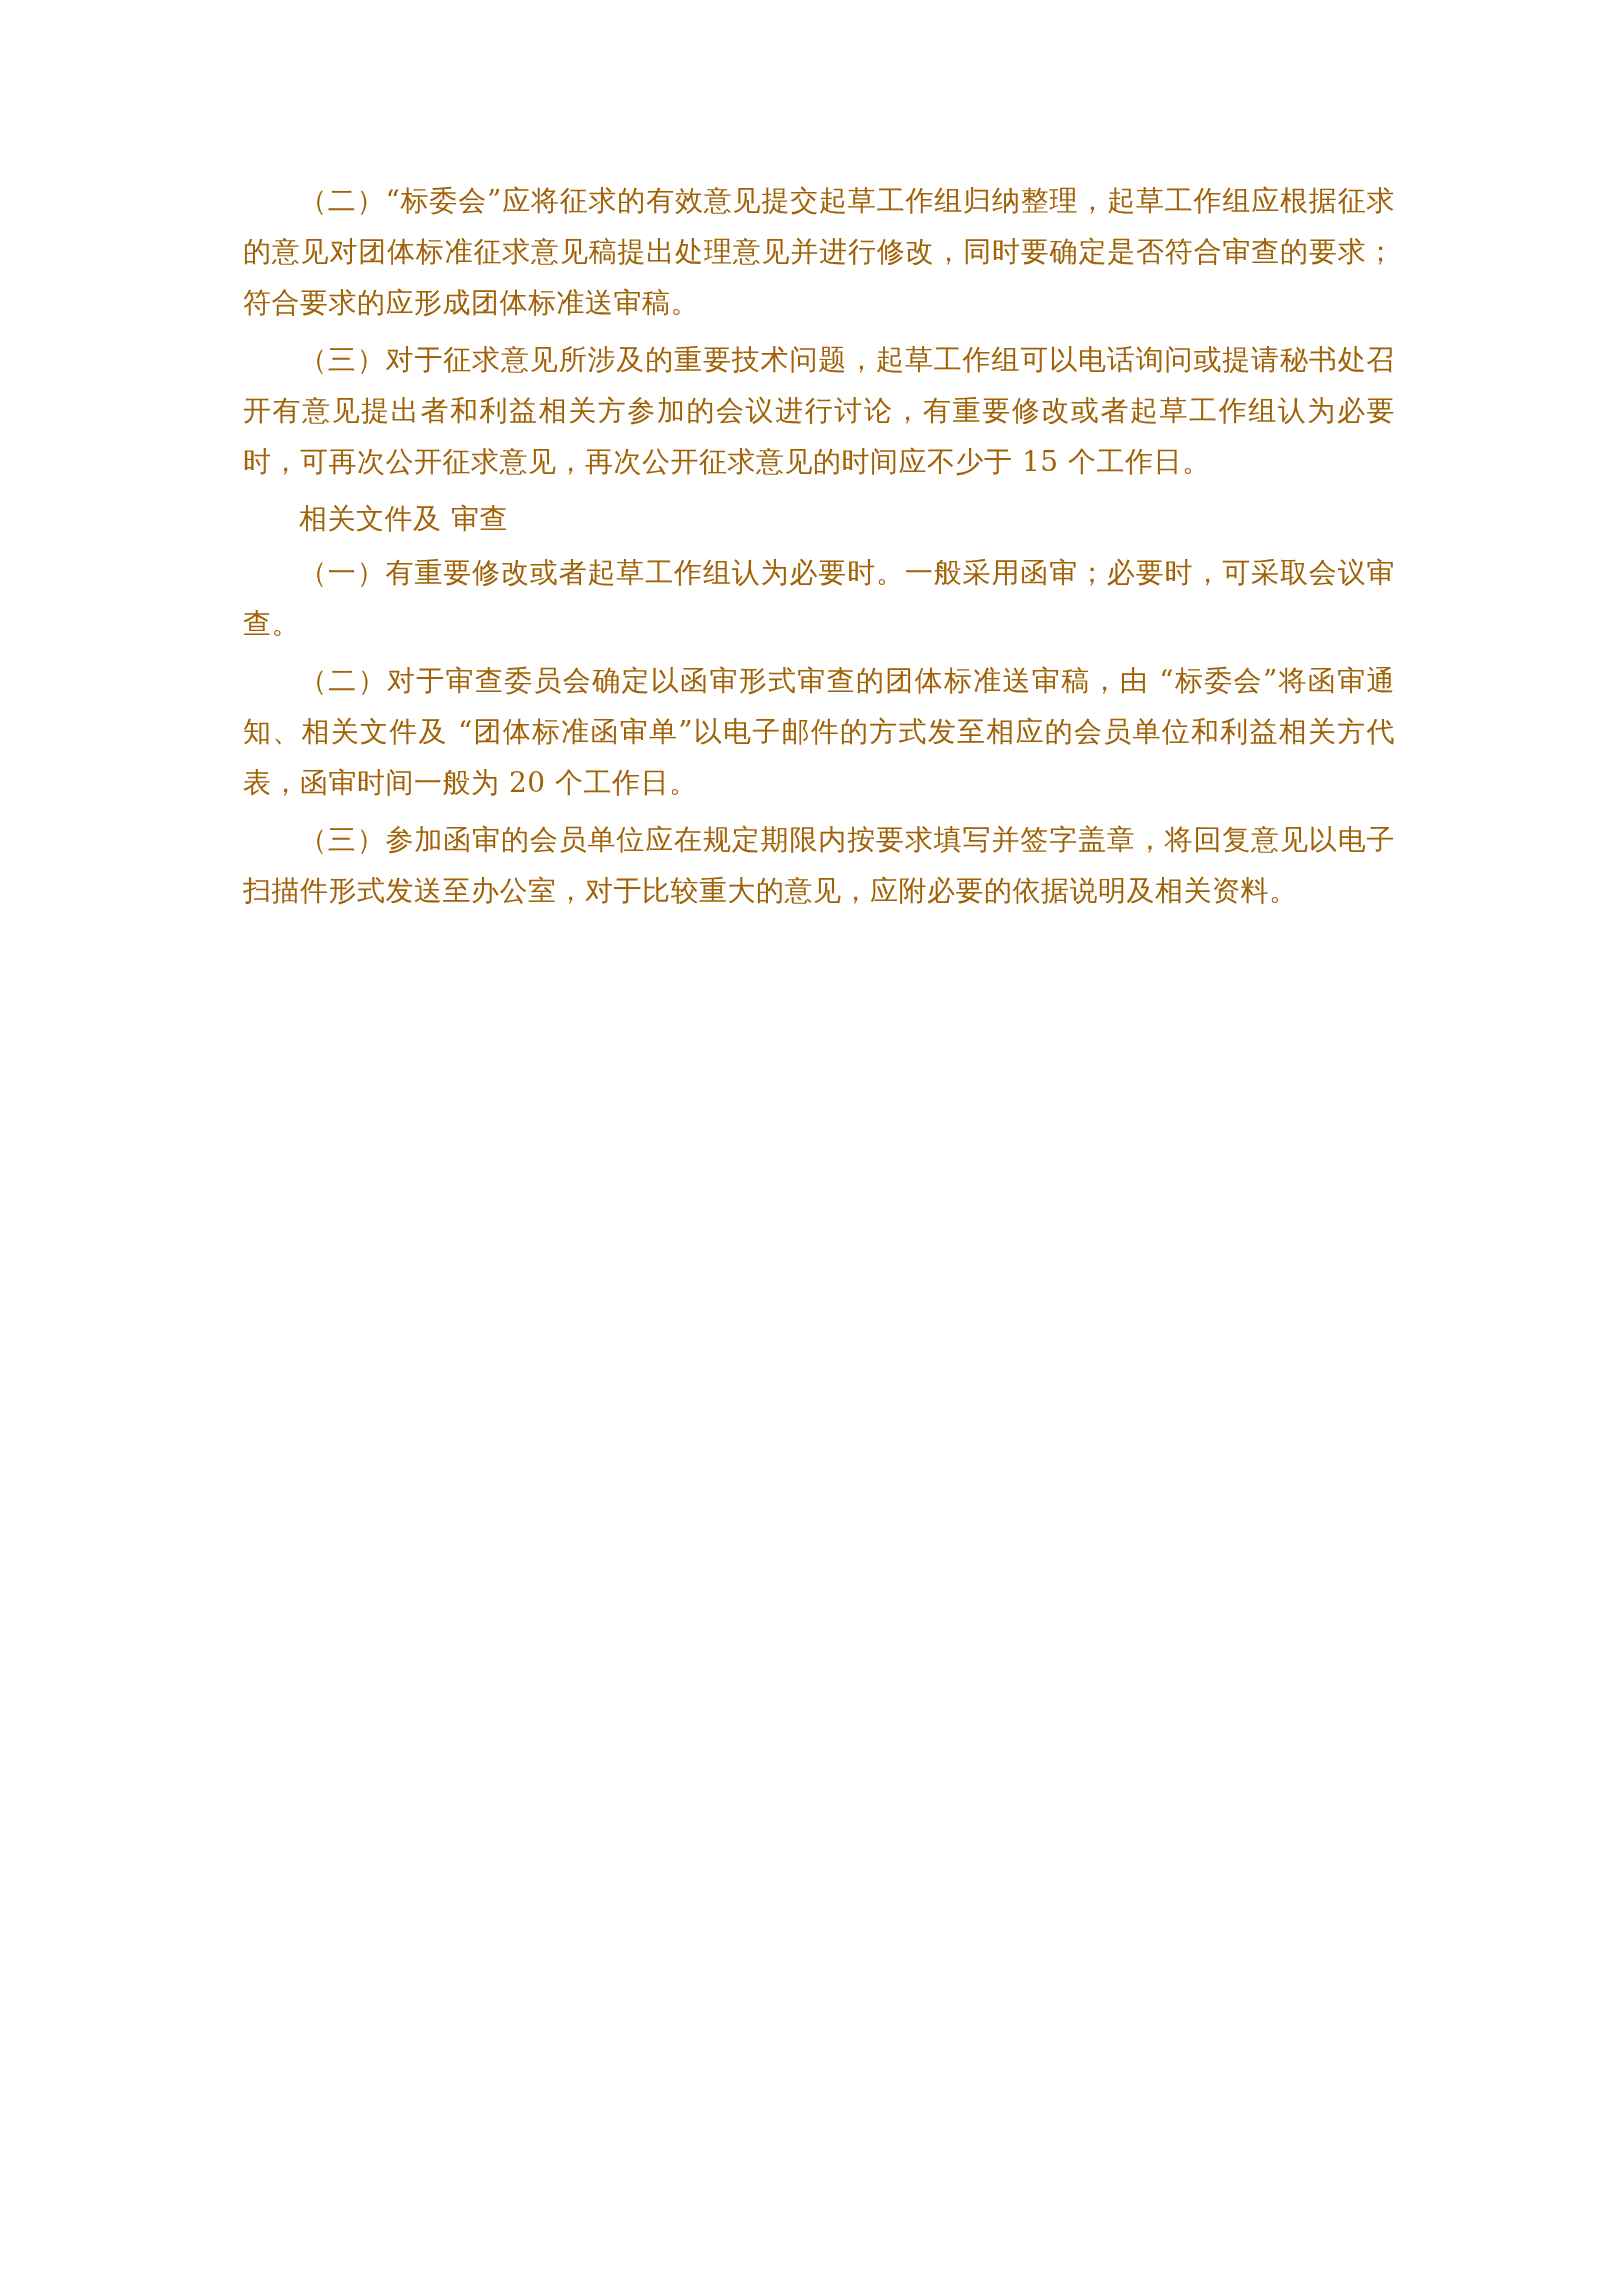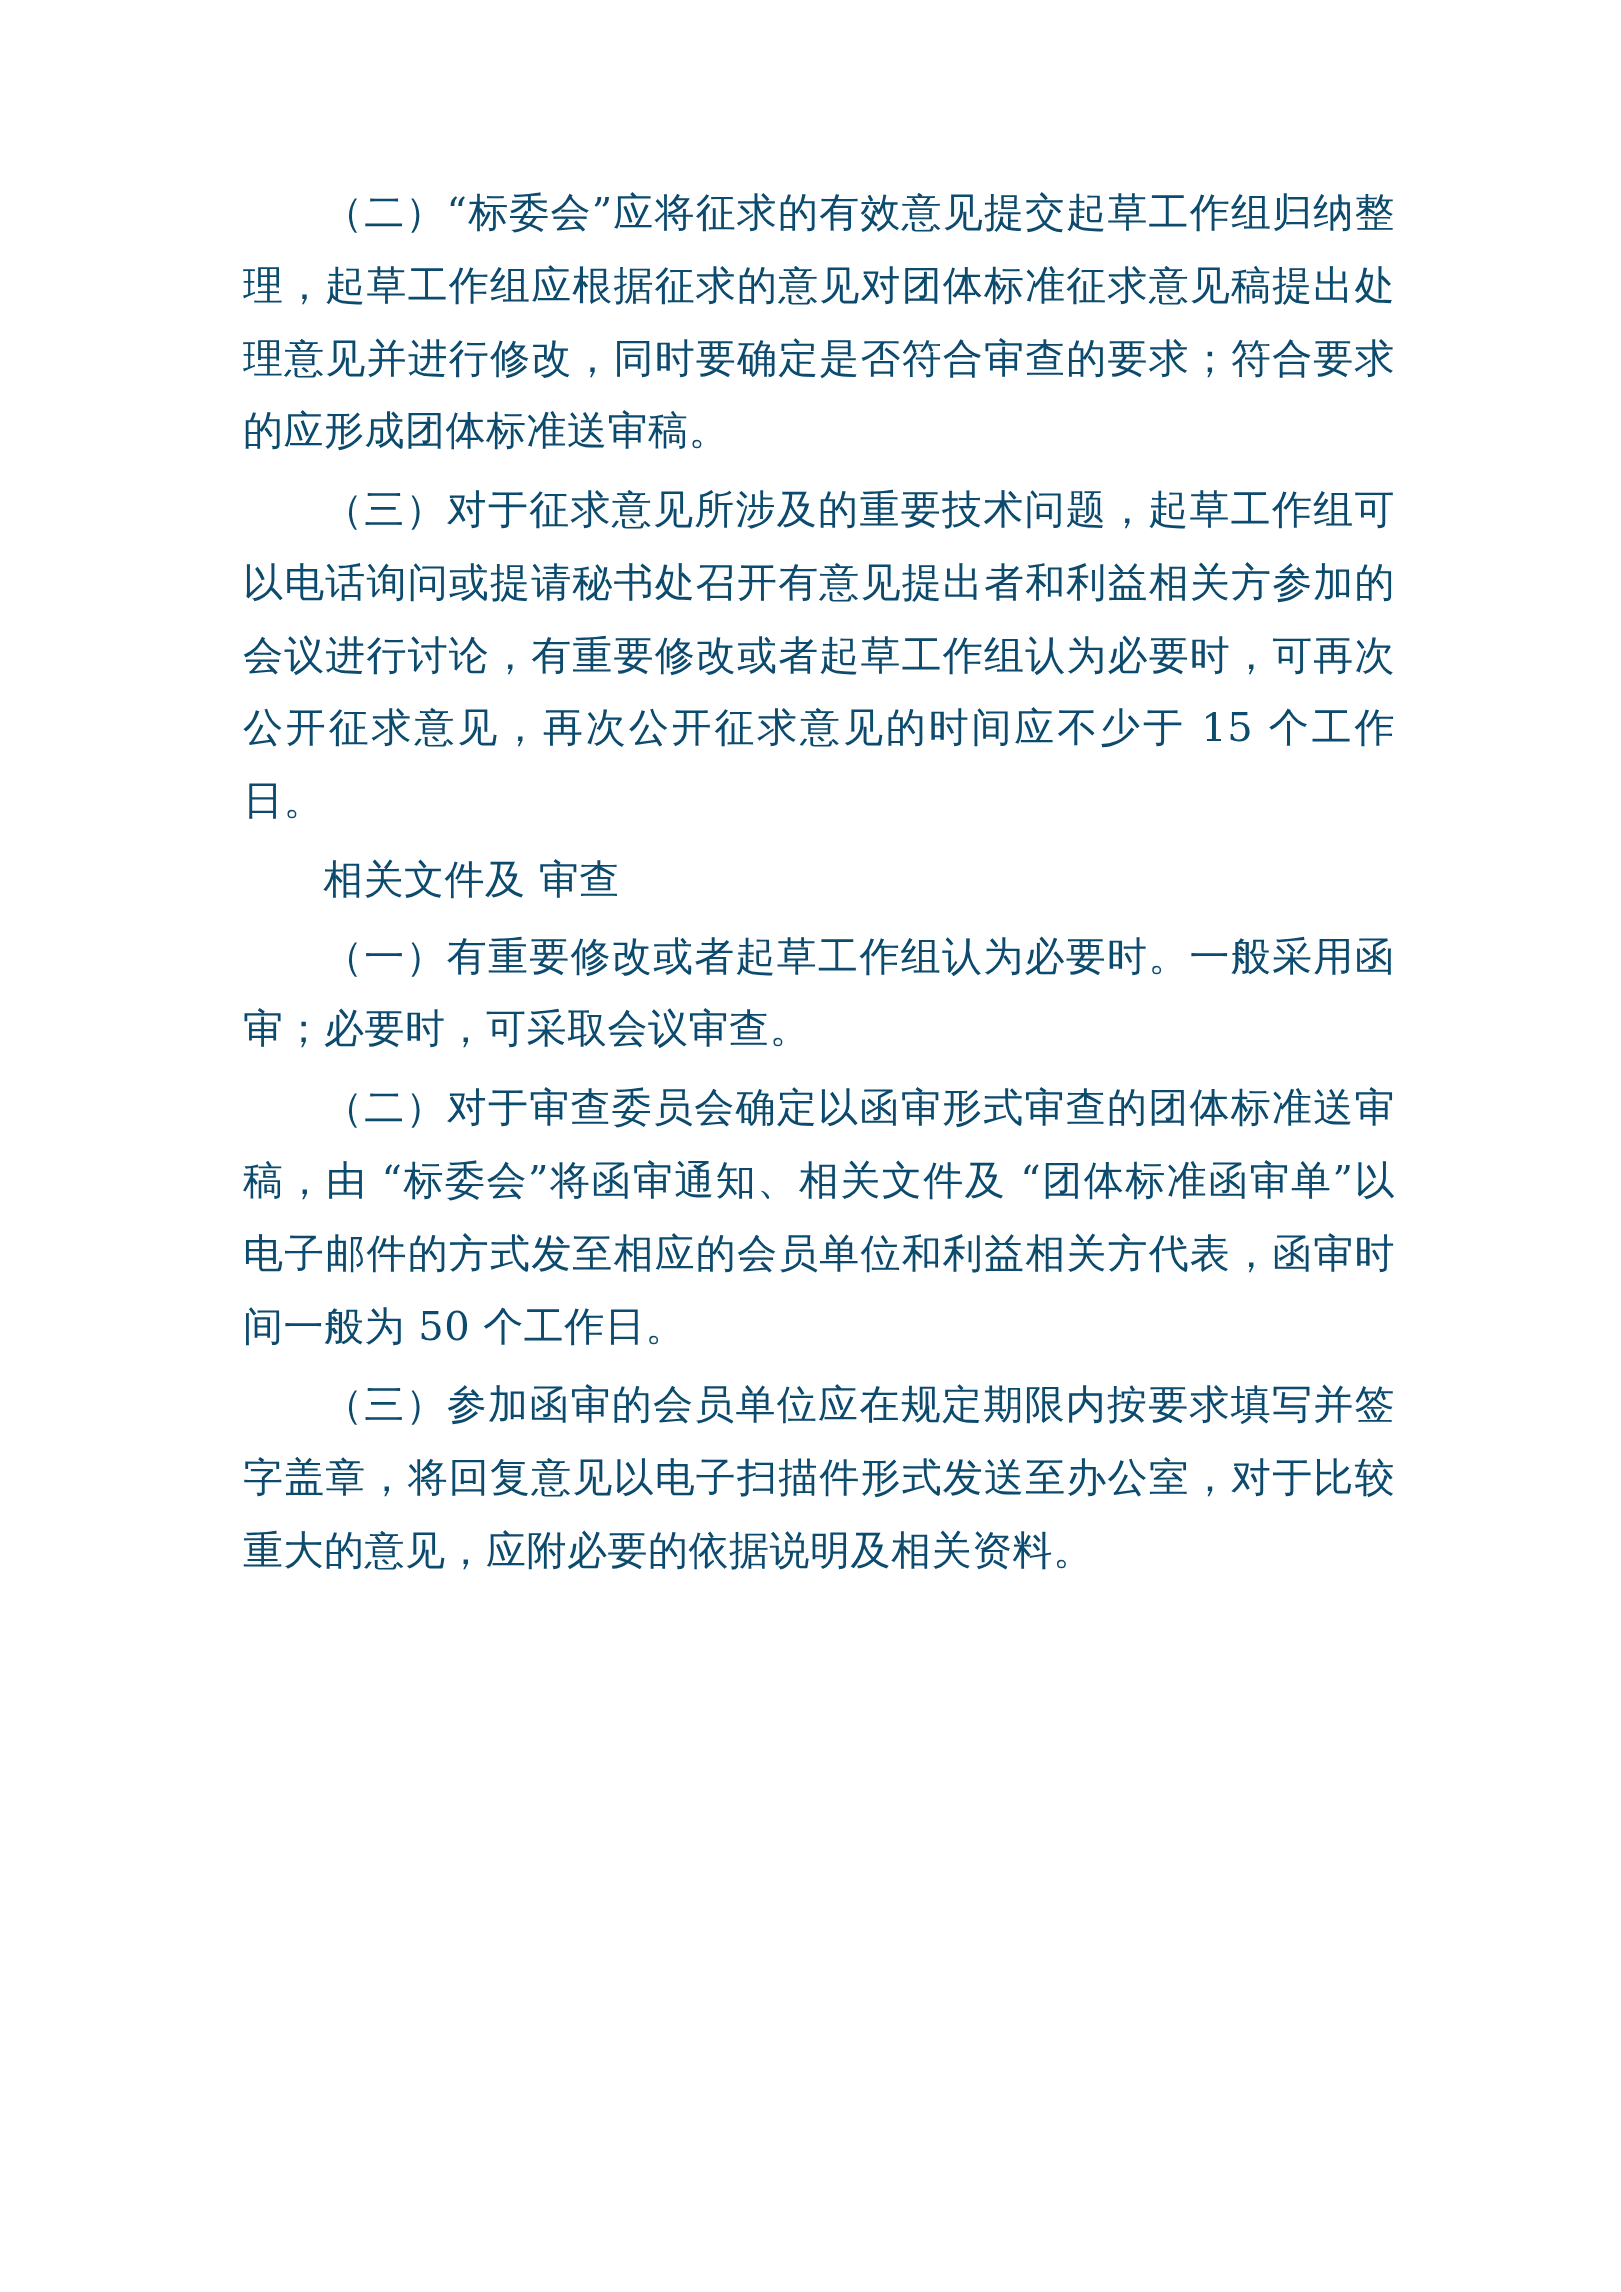--- a/index.html
+++ b/index.html
@@ -16,23 +16,23 @@
     overflow: hidden;
   }
   .doc-body {
     position: absolute;
     left: 243px;
     top: 176px;
     width: 1152px;
   }
   .para {
     font-family: "DejaVu Serif", "Liberation Serif", serif;
-    font-size: 40px;
+    font-size: 28px;
     line-height: 1.82;
-    color: #0c4a6e;
+    color: #a16207;
     text-align: justify;
     text-justify: inter-ideograph;
     margin: 0 0 5.9px 0;
     text-indent: 2em;
     letter-spacing: 0.5px;
     word-break: break-all;
   }
   .para.tight {
     margin-bottom: 3.9px;
   }
@@ -48,19 +48,19 @@
 
     <p class="para">（二）“标委会”应将征求的有效意见提交起草工作组归纳整理，起草工作组应根据征求的意见对团体标准征求意见稿提出处理意见并进行修改，同时要确定是否符合审查的要求；符合要求的应形成团体标准送审稿。</p>
 
     <p class="para">（三）对于征求意见所涉及的重要技术问题，起草工作组可以电话询问或提请秘书处召开有意见提出者和利益相关方参加的会议进行讨论，有重要修改或者起草工作组认为必要时，可再次公开征求意见，再次公开征求意见的时间应不少于 15 个工作日。</p>
 
 
     <p class="para heading tight">相关文件及 审查</p>
 
     <p class="para">（一）有重要修改或者起草工作组认为必要时。一般采用函审；必要时，可采取会议审查。</p>
 
-    <p class="para">（二）对于审查委员会确定以函审形式审查的团体标准送审稿，由 “标委会”将函审通知、相关文件及 “团体标准函审单”以电子邮件的方式发至相应的会员单位和利益相关方代表，函审时间一般为 50 个工作日。</p>
+    <p class="para">（二）对于审查委员会确定以函审形式审查的团体标准送审稿，由 “标委会”将函审通知、相关文件及 “团体标准函审单”以电子邮件的方式发至相应的会员单位和利益相关方代表，函审时间一般为 20 个工作日。</p>
 
     <p class="para">（三）参加函审的会员单位应在规定期限内按要求填写并签字盖章，将回复意见以电子扫描件形式发送至办公室，对于比较重大的意见，应附必要的依据说明及相关资料。</p>
 
   </div>
 </div>
 
 
 </body></html>

